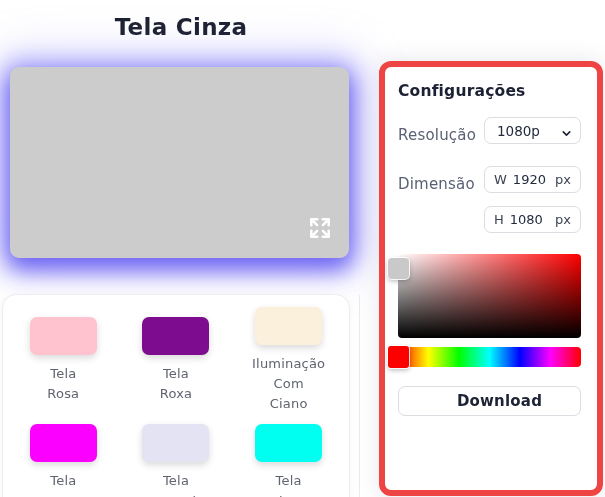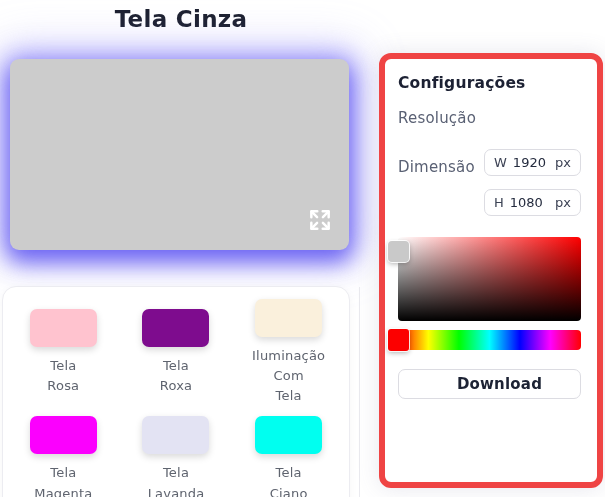--- a/index.html
+++ b/index.html
@@ -1,18 +1,18 @@
 <!DOCTYPE html>
 <html><head>
 <meta charset="utf-8">
 <style>
   * { margin:0; padding:0; box-sizing:border-box; }
   html,body { width:605px; height:497px; overflow:hidden; background:#ffffff;
     font-family:"DejaVu Sans","Liberation Sans",sans-serif; }
-  .stage { position:relative; width:605px; height:393px; }
+  .stage { position:relative; width:605px; height:393px;margin-top:8px; }
 
   
   .page-title { position:absolute; left:0; top:6px; width:362px; text-align:center;
     font-size:23px; font-weight:600; color:#1b1f2e; letter-spacing:.3px; }
   .buy-btn { position:absolute; right:3px; top:4px; height:31px; padding:0 13px;
     display:flex; align-items:center; gap:7px; background:#fa5a5a; border:none;
     border-radius:8px; color:#fff; font-weight:bold; font-size:14.5px;
     font-family:inherit; cursor:pointer; box-shadow:0 1px 3px rgba(0,0,0,.18); }
 
   
@@ -129,21 +129,21 @@
       <div class="preset">
         <div class="preset-swatch" style="background: rgb(126, 12, 142);"></div>
         <div class="preset-label">Tela
 Roxa</div>
       </div>
 
       <div class="preset">
         <div class="preset-swatch" style="background: rgb(250, 240, 220);"></div>
         <div class="preset-label">Iluminação
 Com
-Tela</div>
+Ciano</div>
       </div>
 
       <div class="preset">
         <div class="preset-swatch" style="background: rgb(251, 0, 254);"></div>
         <div class="preset-label">Tela
 Magenta</div>
       </div>
 
       <div class="preset">
         <div class="preset-swatch" style="background: rgb(227, 227, 243);"></div>
@@ -158,20 +158,30 @@
       </div>
 
     </div>
   </div>
 
   <div class="config-card">
     <div class="config-title">Configurações</div>
 
     <div class="config-row row-resolution">
       <span class="config-label">Resolução</span>
+      <div class="select-wrap">
+        <select>
+          <option>1080p</option>
+        </select>
+        <span class="select-chevron">
+          <svg width="13" height="13" viewBox="0 0 24 24" fill="none" stroke="#1a2030" stroke-width="2.8" stroke-linecap="round" stroke-linejoin="round">
+            <polyline points="6 9 12 15 18 9"></polyline>
+          </svg>
+        </span>
+      </div>
     </div>
 
     <div class="config-row row-width">
       <span class="config-label">Dimensão</span>
       <div class="dim-box">
         <span class="dim-prefix">W</span>
         <input value="1920" style="">
         <span class="dim-unit">px</span>
       </div>
     </div>

